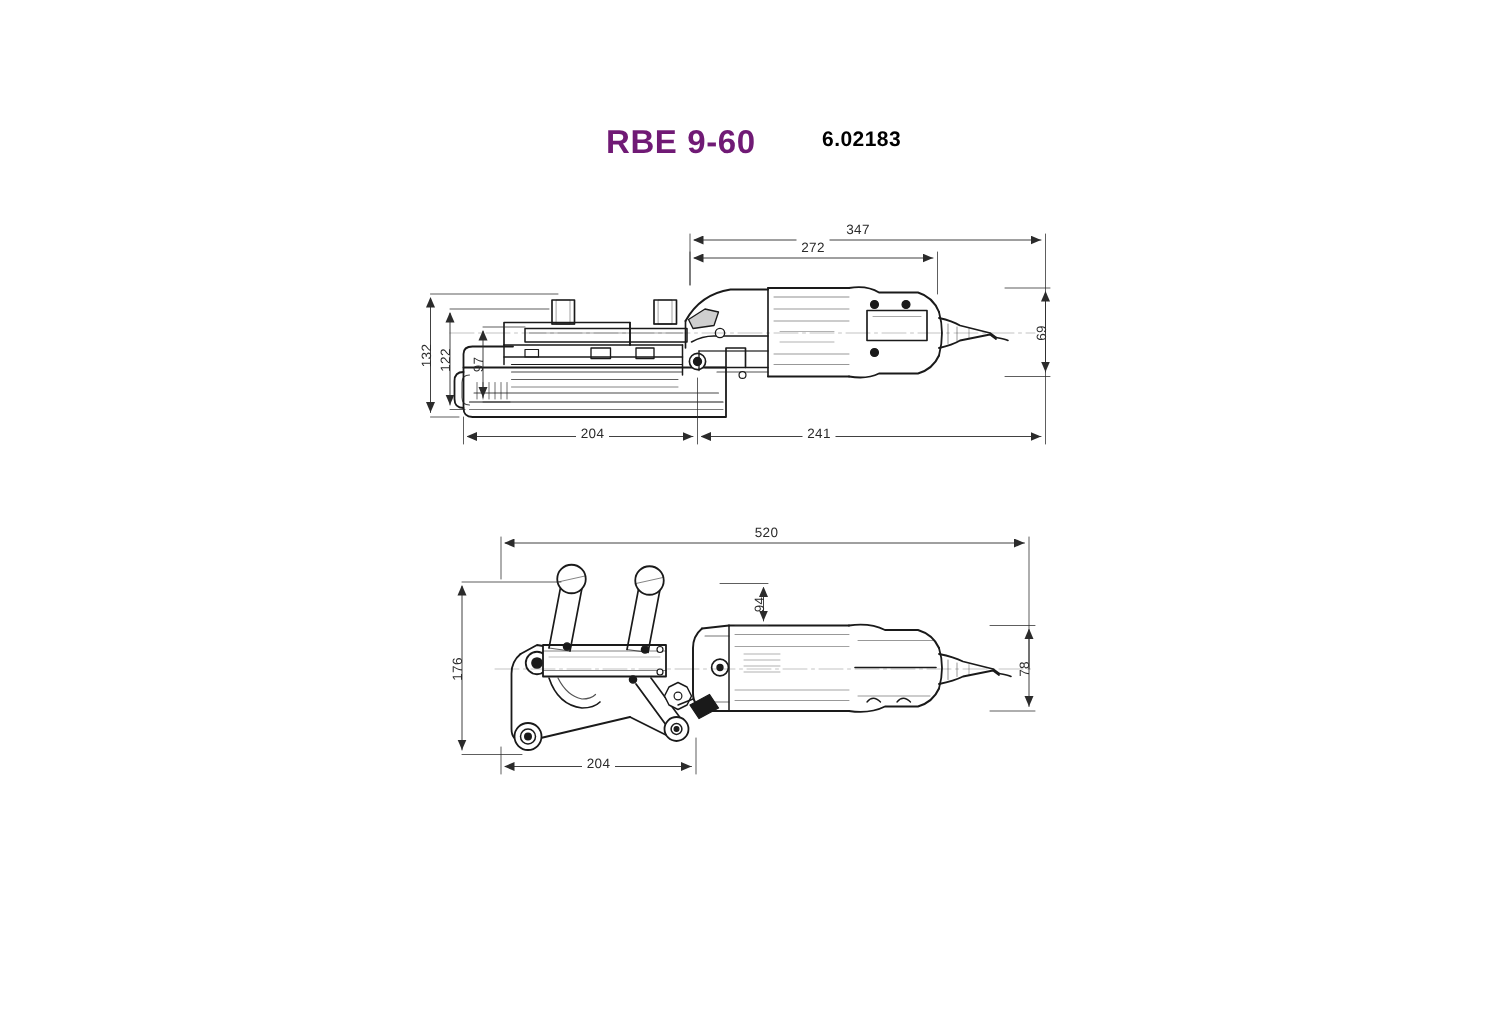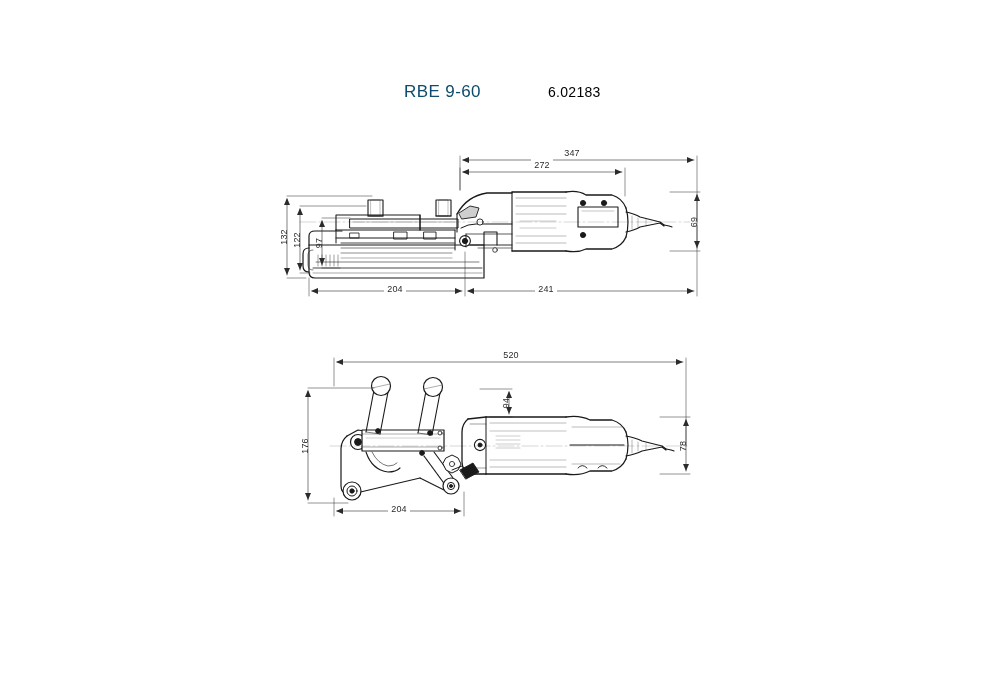--- a/index.html
+++ b/index.html
@@ -28,32 +28,32 @@
     left: 0;
     top: 82px;
     width: 1000px;
     height: 30px;
     pointer-events: none;
   }
   .title-model {
     position: absolute;
     left: 404px;
     top: 0;
-    font-size: 17px;
-    font-weight: 400;
+    font-size: 22px;
+    font-weight: 700;
     letter-spacing: 0.4px;
-    color: #0c4a6e;
+    color: #701a75;
     white-space: nowrap;
   }
   .title-code {
     position: absolute;
     left: 548px;
     top: 2px;
     font-size: 14px;
-    font-weight: 400;
+    font-weight: 700;
     letter-spacing: 0.3px;
     color: #000;
     white-space: nowrap;
   }
   svg.drawing {
     position: absolute;
     left: 0;
     top: 0;
     width: 1000px;
     height: 677px;

